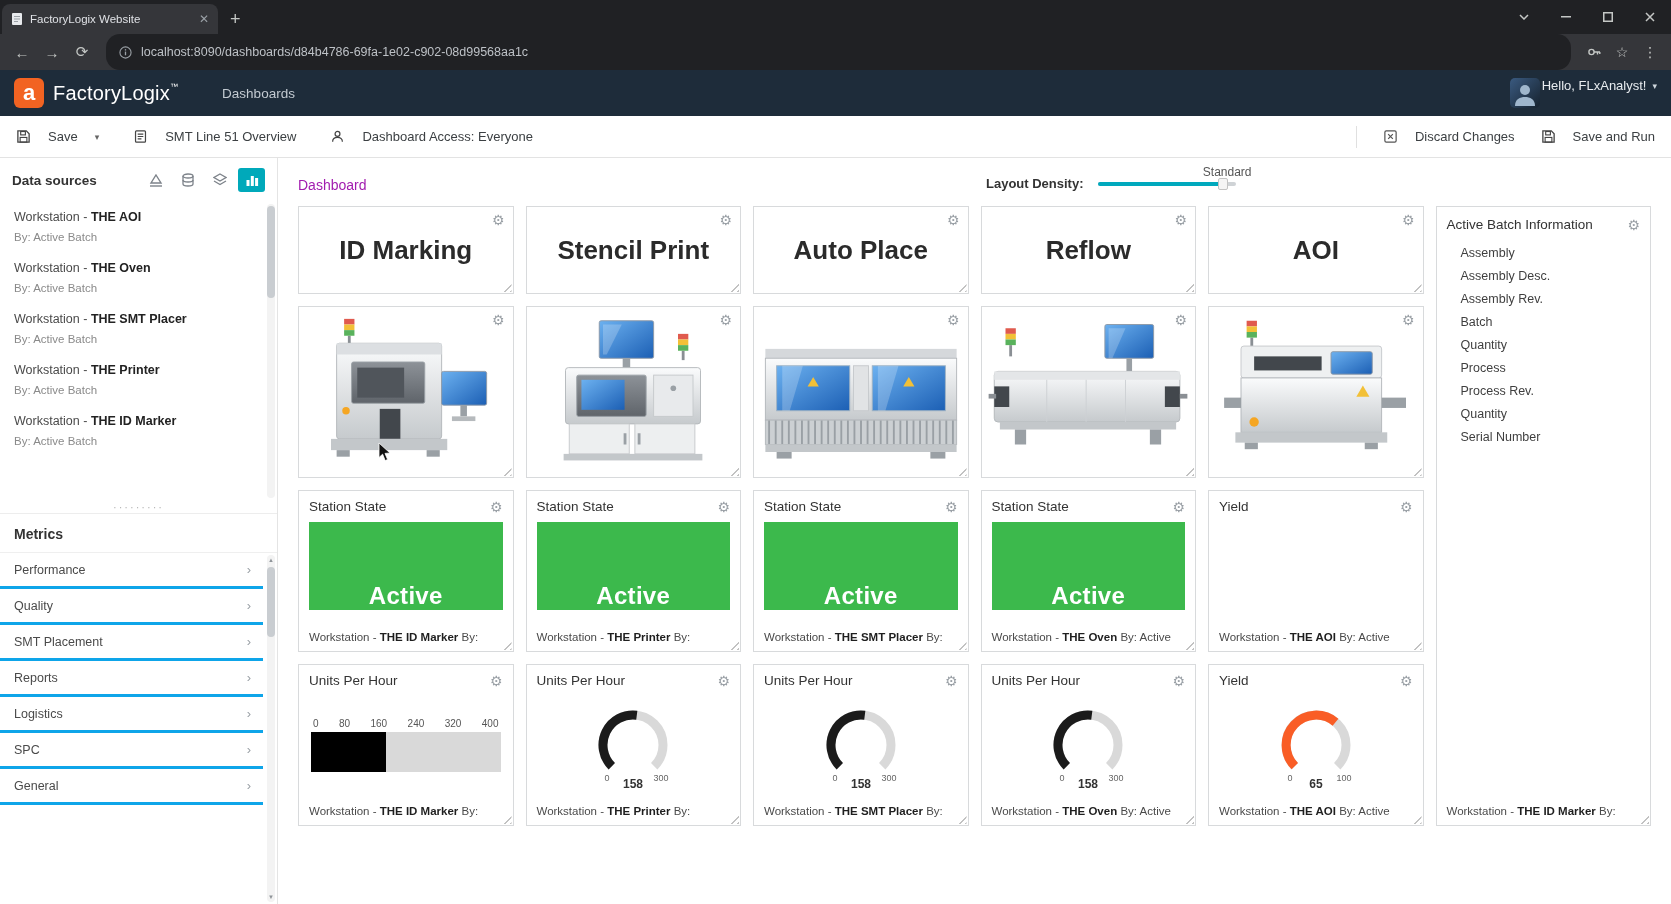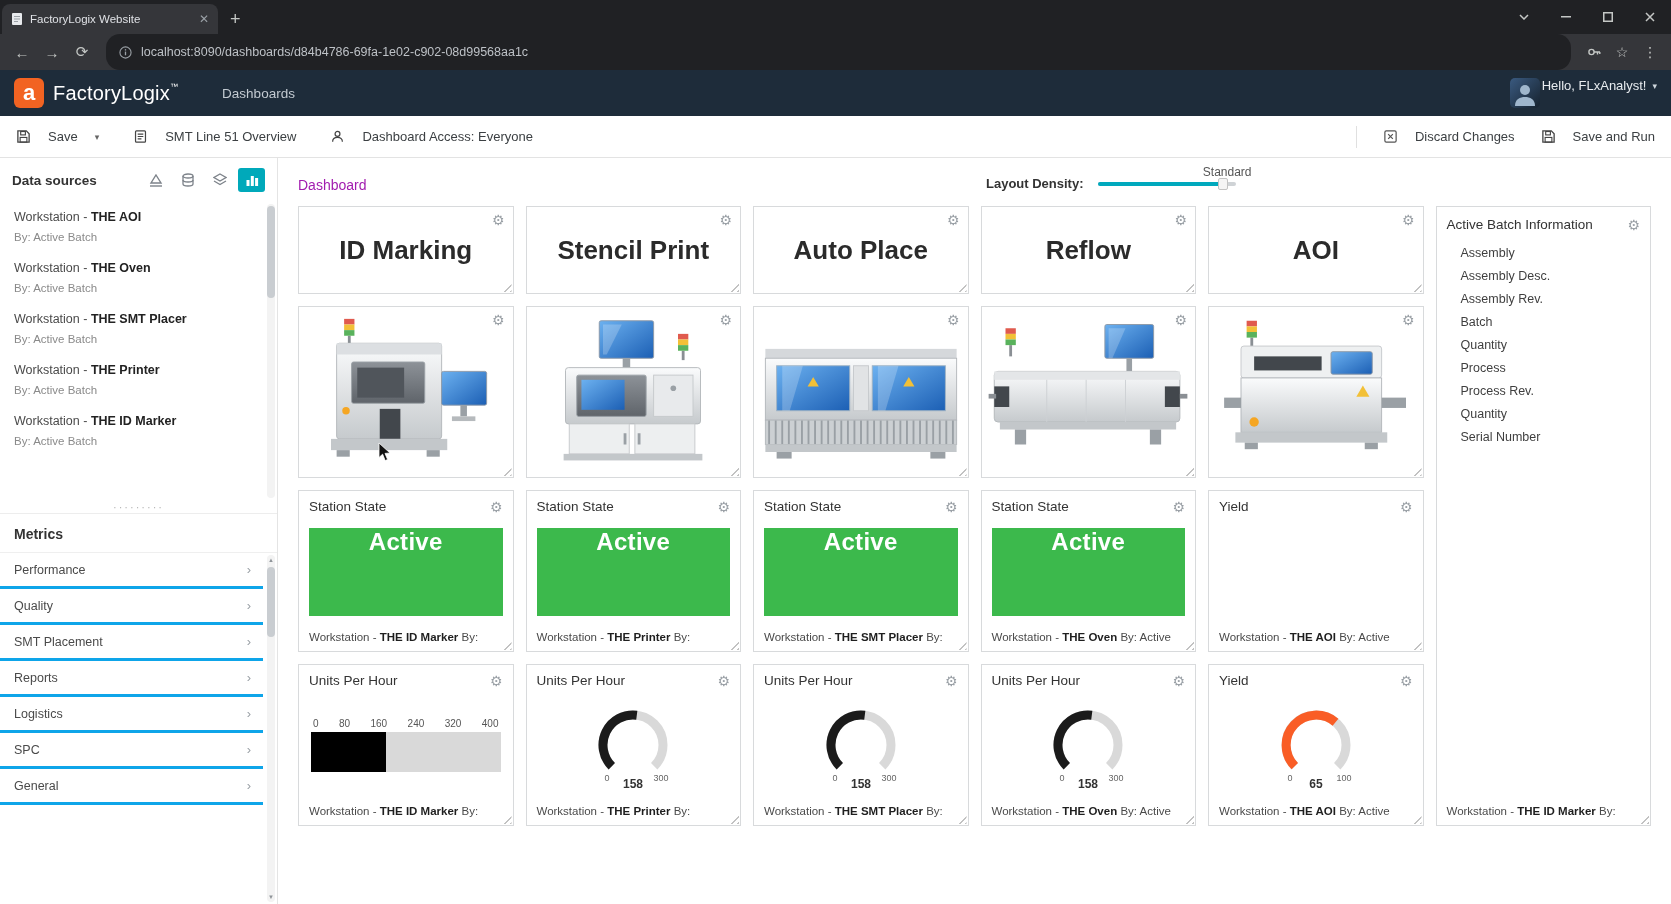--- a/index.html
+++ b/index.html
@@ -79,21 +79,21 @@
   .gear{color:#9aa0a6;font-size:14px;cursor:pointer;line-height:1}
   .gear.abs{position:absolute;top:6px;right:8px}
   .rs{position:absolute;right:1px;bottom:1px;width:11px;height:11px;cursor:nwse-resize;
       background:repeating-linear-gradient(-45deg,#c2c2c2 0 1.5px,transparent 1.5px 4.5px);
       clip-path:polygon(100% 0,100% 100%,0 100%)}
   .title-card{display:flex;align-items:center;justify-content:center}
   .title-card .t{font-size:26px;font-weight:700;color:#2b2b2b}
   .machine-card{display:flex;align-items:center;justify-content:center}
   .card-h{display:flex;align-items:center;justify-content:space-between;padding:8px 10px 4px;font-size:13.5px;color:#333}
   .state-card,.uph-card{display:flex;flex-direction:column}
-  .tile{margin:10px 10px 0;height:88px;display:flex;align-items:flex-start;justify-content:center;font-weight:700;font-size:24px;letter-spacing:.3px}
+  .tile{margin:4px 10px 0;height:88px;display:flex;align-items:flex-end;justify-content:center;font-weight:700;font-size:24px;letter-spacing:.3px}
   .card-f{margin-top:auto;padding:8px 10px;font-size:11.5px;color:#4a4a4a;white-space:nowrap;overflow:hidden}
   .card-f b{color:#1f1f1f}
   .uph-body{flex:1;display:flex;align-items:center;justify-content:center;padding:0 12px}
   .gauge{display:flex;align-items:center;justify-content:center;width:100%}
   .lg-wrap{width:100%}
   .lg-ticks{display:flex;justify-content:space-between;font-size:10px;color:#555;margin-bottom:3px;padding:0 2px}
   .lg-bar{height:40px;width:100%}
   .lg-fill{height:100%}
   .g-min{font-size:9px;fill:#666}
   .g-val{font-size:12px;font-weight:700;fill:#333}

